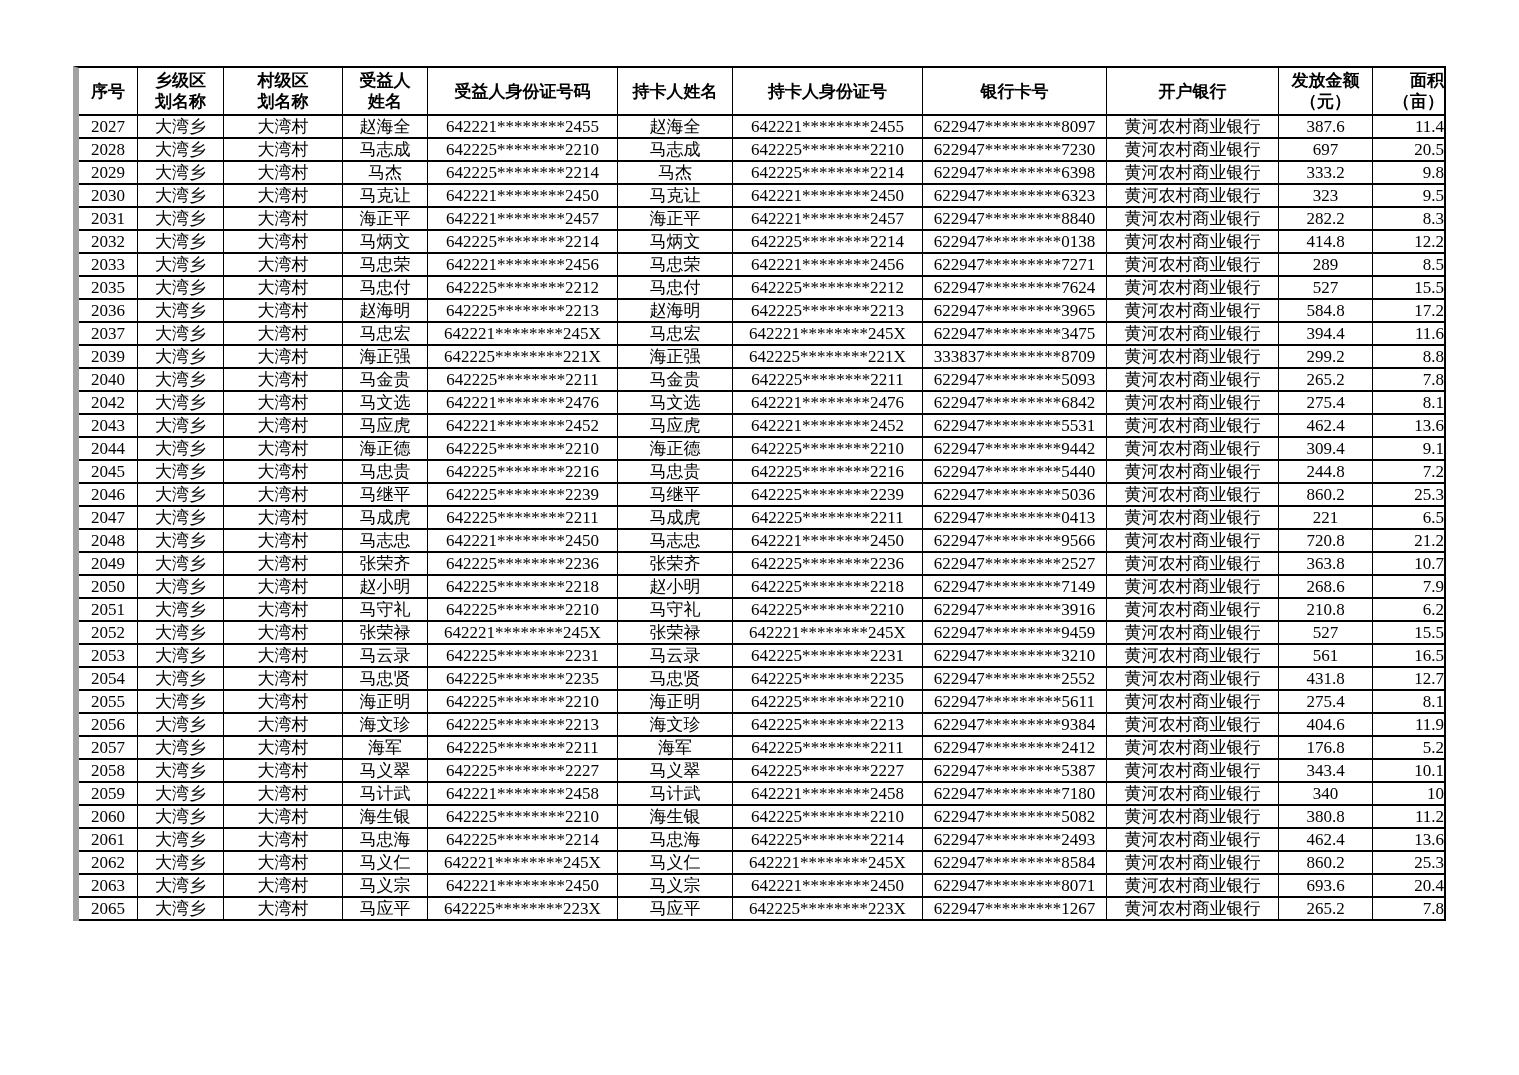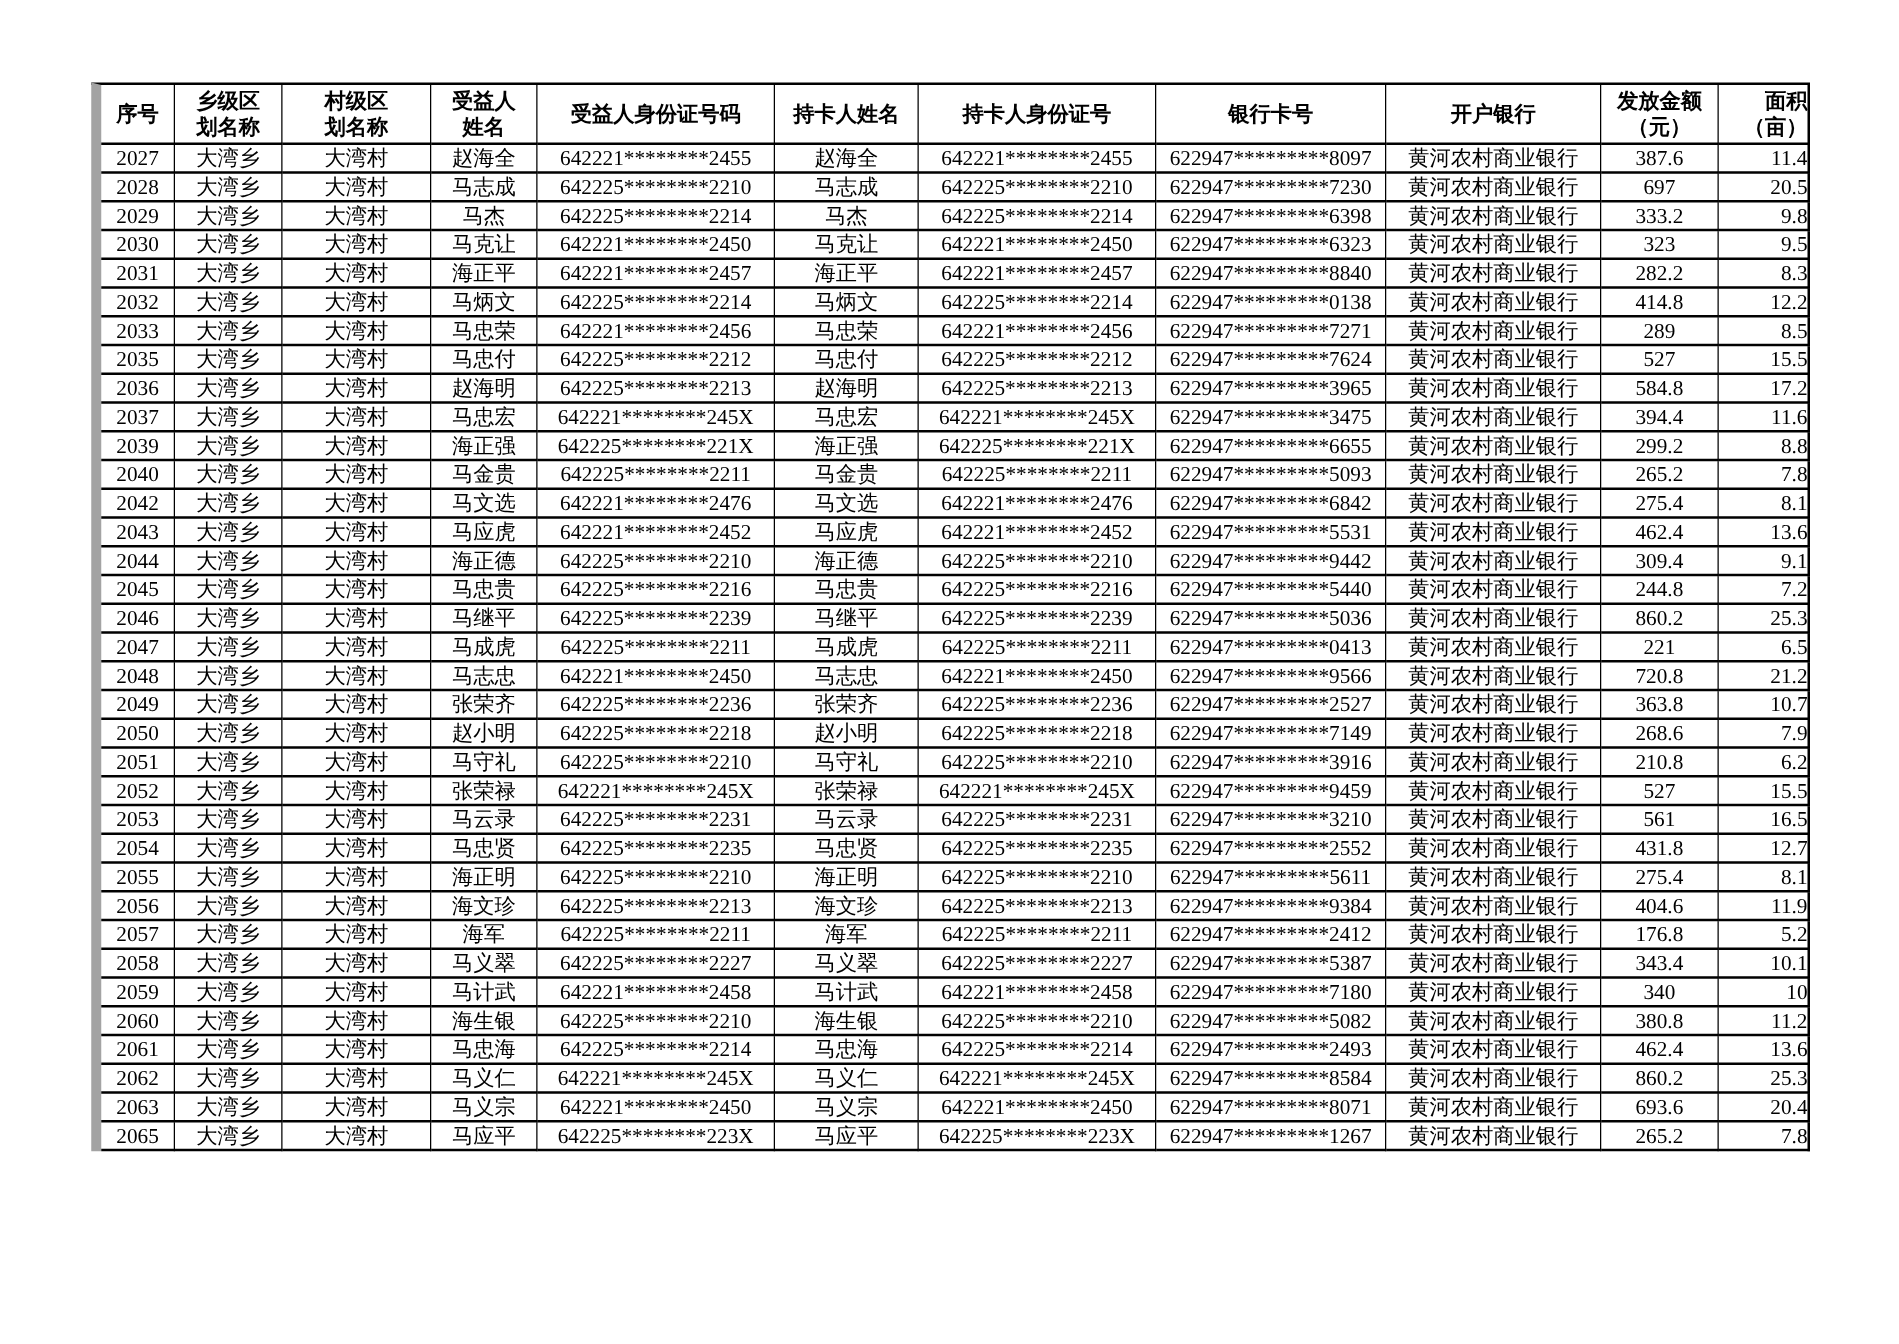--- a/index.html
+++ b/index.html
@@ -17,21 +17,21 @@
   .sheet {
     position: absolute;
     left: 73px;
     top: 66px;
   }
   table.grid {
     border-collapse: separate;
     border-spacing: 0;
     table-layout: fixed;
     border-top: 2px solid #000;
-    border-left: 8px solid #a3a3a3;
+    border-left: 6px solid #a3a3a3;
   }
   .grid th, .grid td {
     box-sizing: border-box;
     border-right: 1px solid #000;
     border-bottom: 2px solid #000;
     text-align: center;
     vertical-align: middle;
     overflow: hidden;
     white-space: nowrap;
     padding: 0;
@@ -219,21 +219,21 @@
           <td>11.6</td>
         </tr>
         <tr>
           <td>2039</td>
           <td>大湾乡</td>
           <td>大湾村</td>
           <td>海正强</td>
           <td>642225********221X</td>
           <td>海正强</td>
           <td>642225********221X</td>
-          <td>622947*********6655</td>
+          <td>333837*********8709</td>
           <td>黄河农村商业银行</td>
           <td>299.2</td>
           <td>8.8</td>
         </tr>
         <tr>
           <td>2040</td>
           <td>大湾乡</td>
           <td>大湾村</td>
           <td>马金贵</td>
           <td>642225********2211</td>

